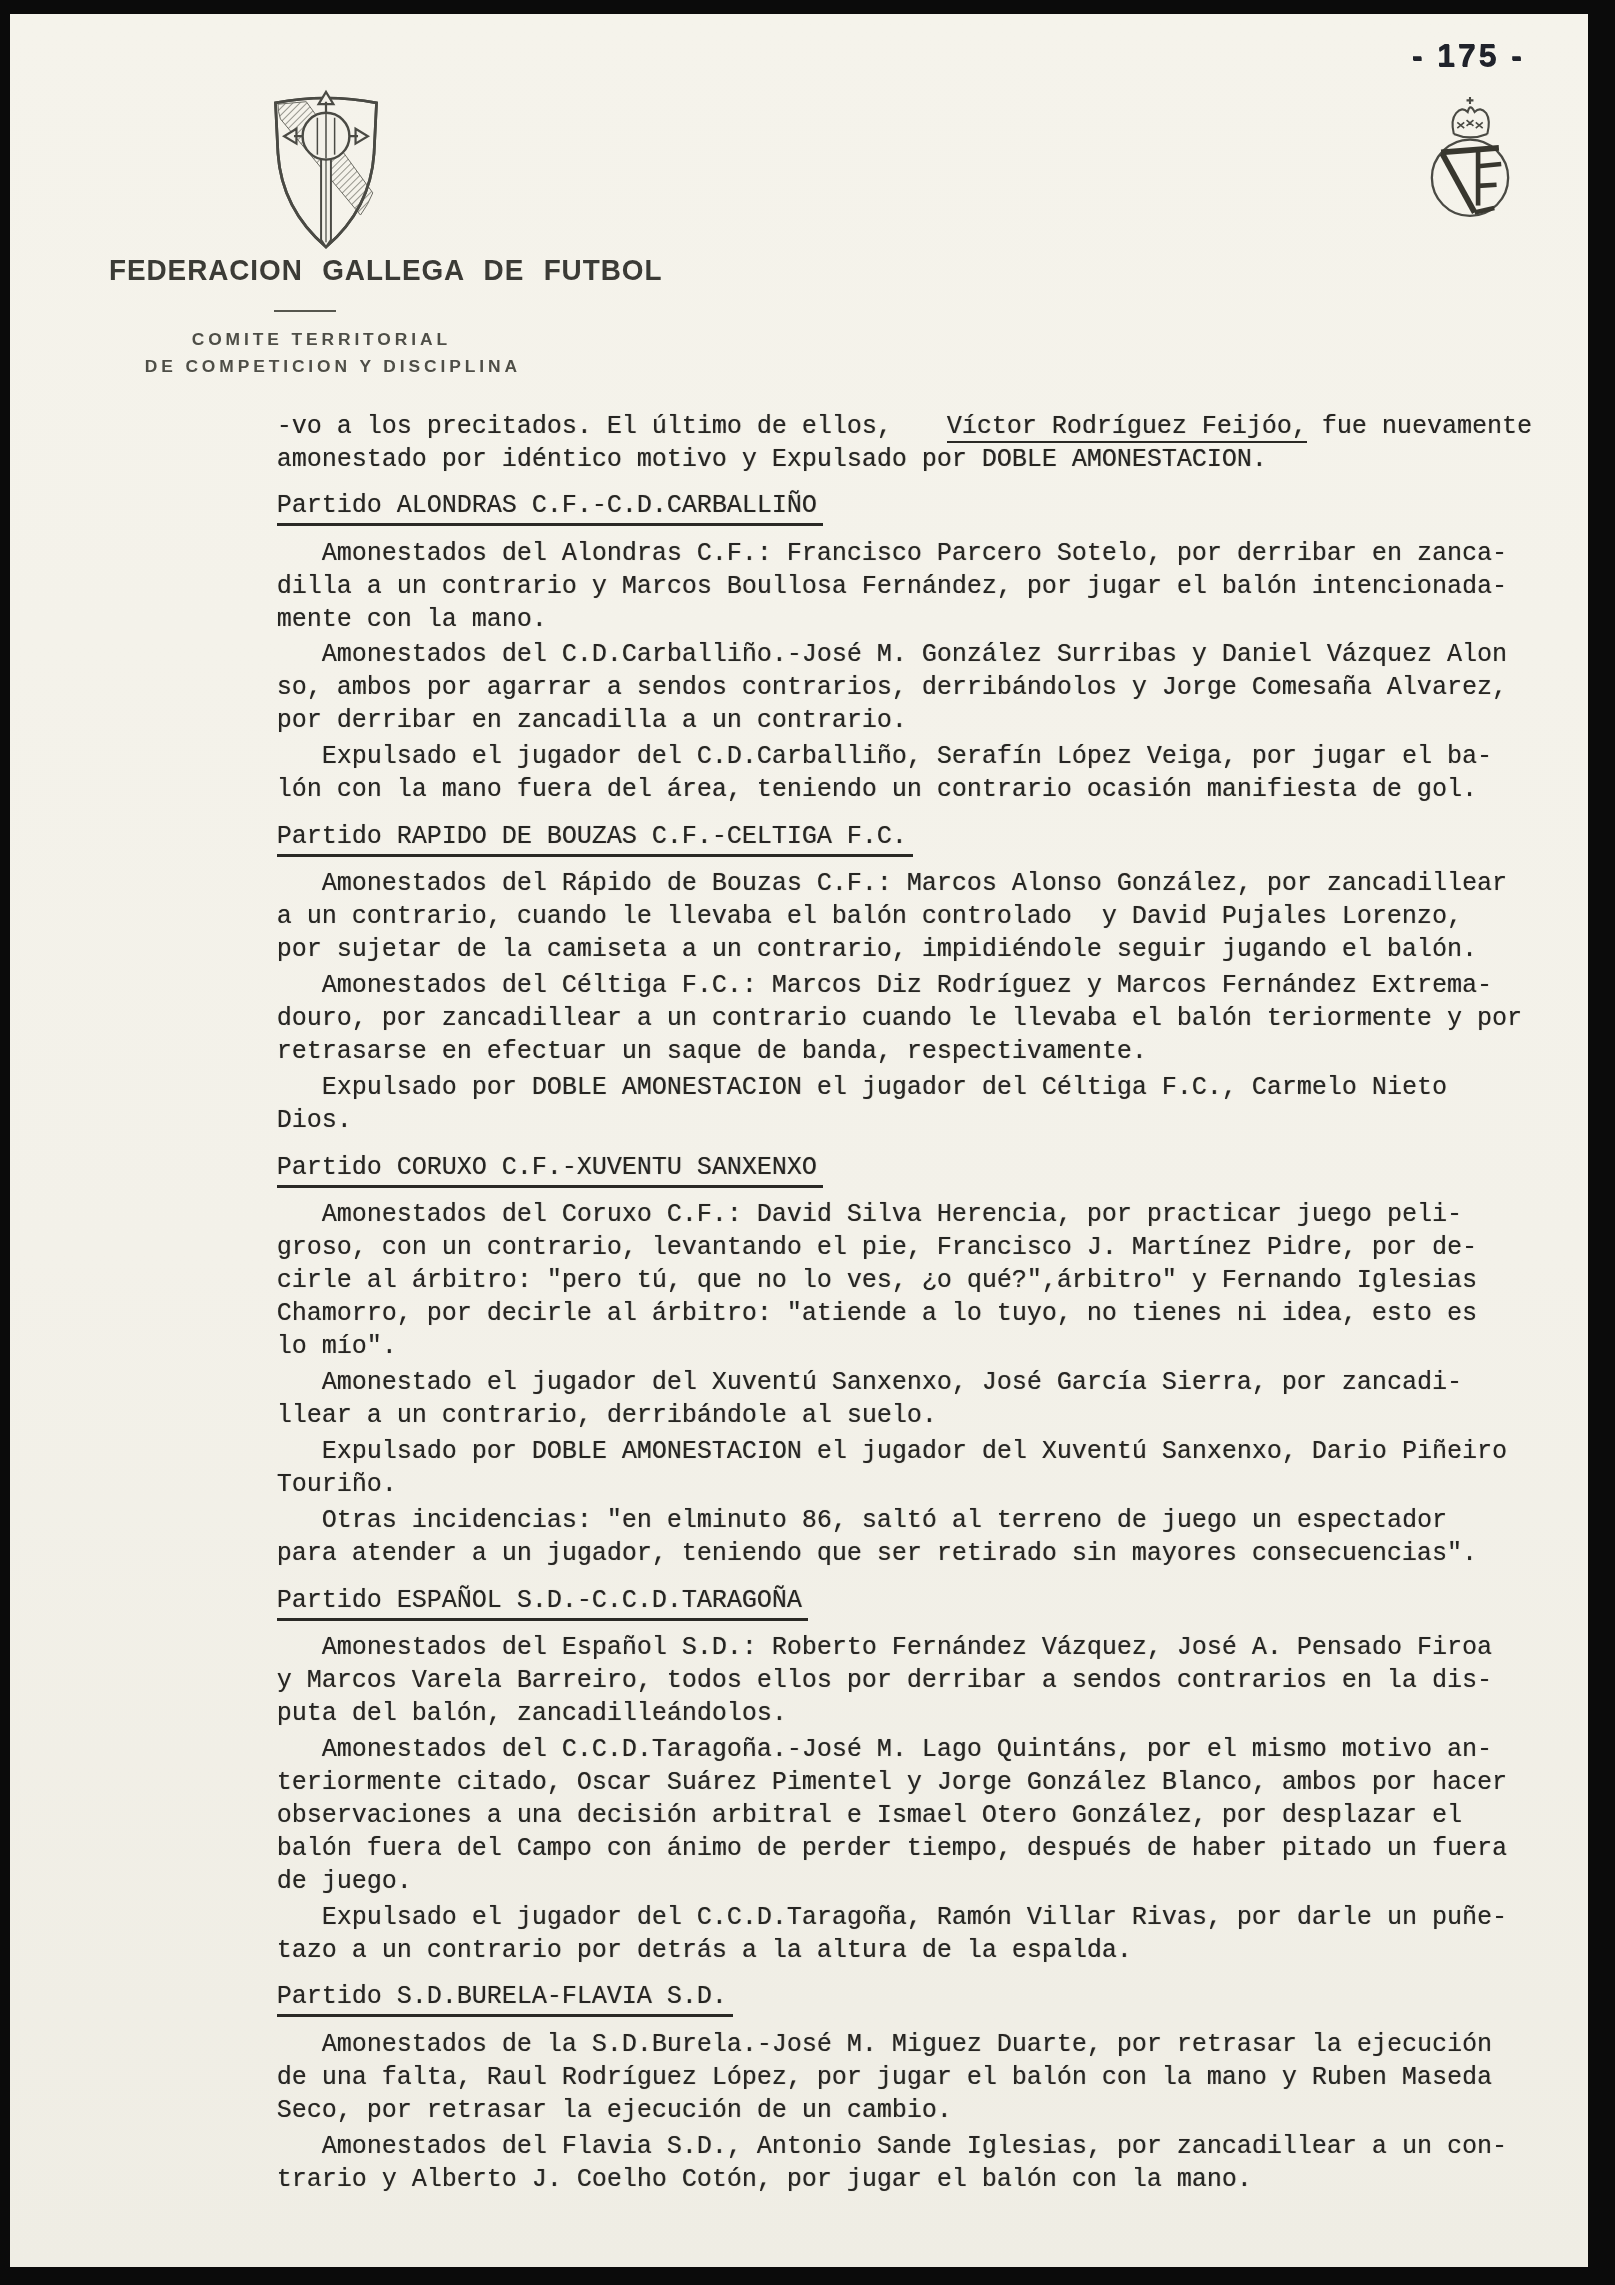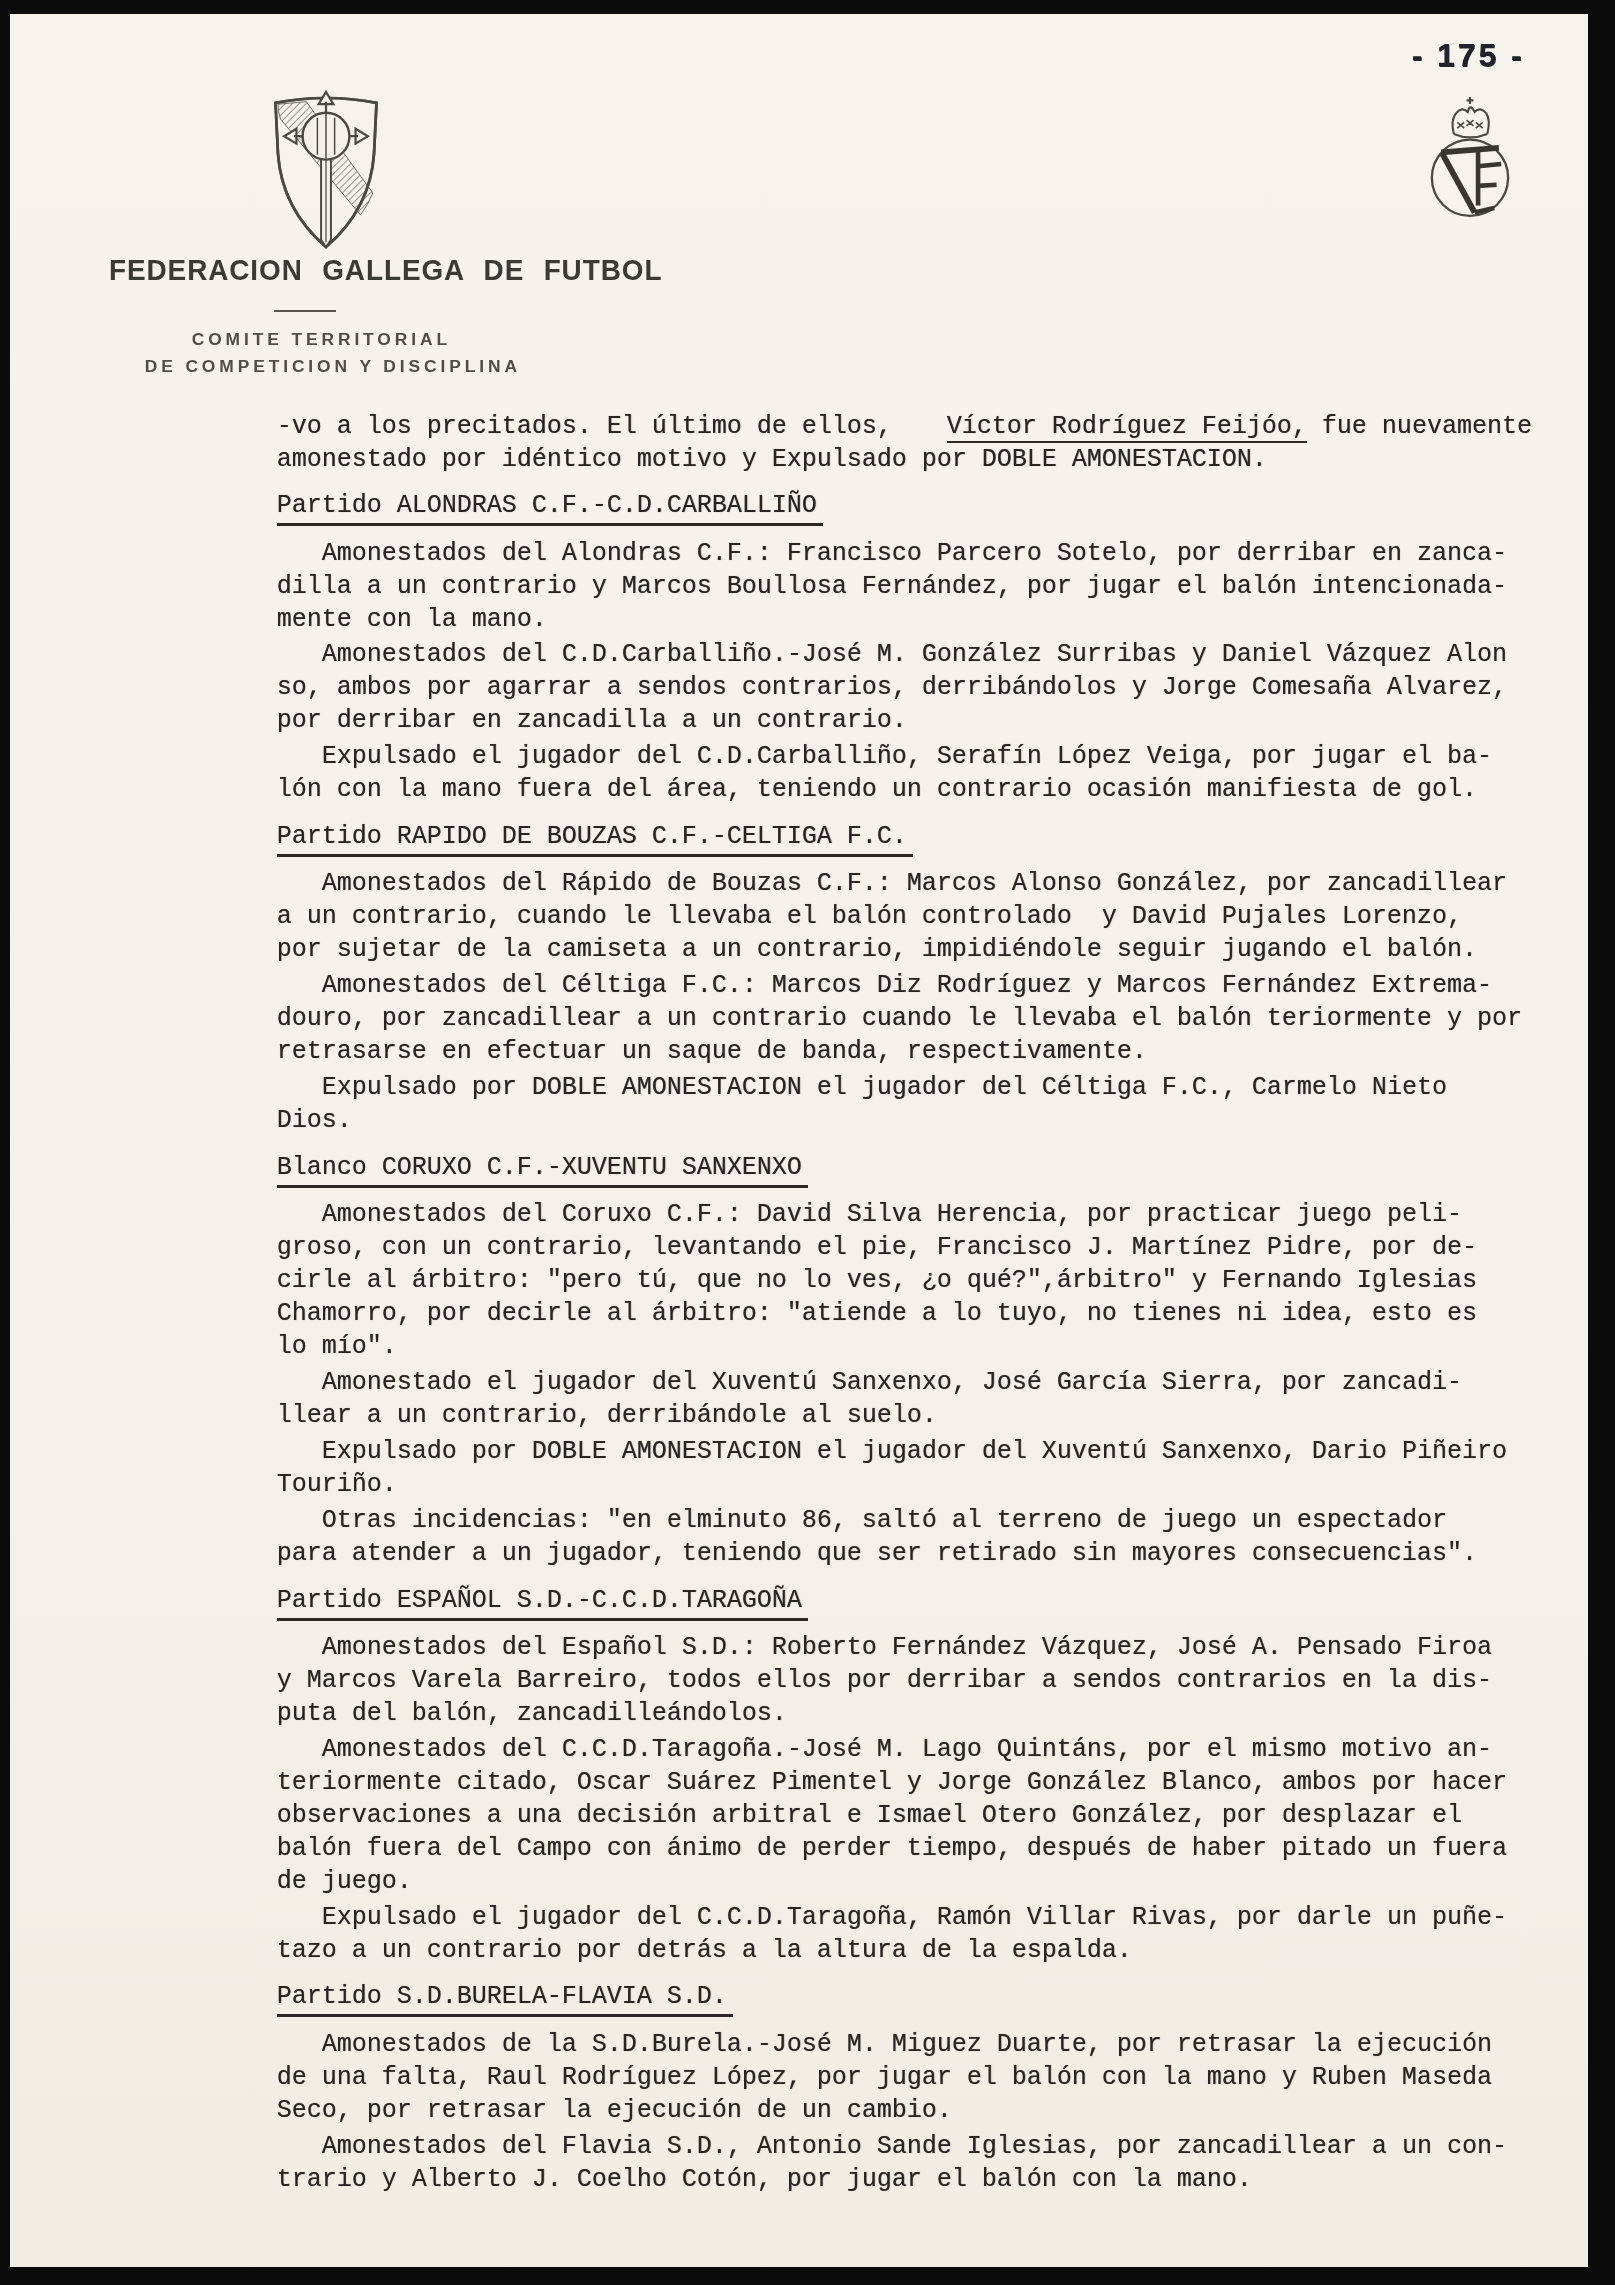--- a/index.html
+++ b/index.html
@@ -121,21 +121,21 @@
           <div class="para">   Amonestados del Rápido de Bouzas C.F.: Marcos Alonso González, por zancadillear
 a un contrario, cuando le llevaba el balón controlado  y David Pujales Lorenzo,
 por sujetar de la camiseta a un contrario, impidiéndole seguir jugando el balón.</div>
           <div class="para">   Amonestados del Céltiga F.C.: Marcos Diz Rodríguez y Marcos Fernández Extrema-
 douro, por zancadillear a un contrario cuando le llevaba el balón teriormente y por
 retrasarse en efectuar un saque de banda, respectivamente.</div>
           <div class="para">   Expulsado por DOBLE AMONESTACION el jugador del Céltiga F.C., Carmelo Nieto
 Dios.</div>
         </div>
         <div>
-          <div class="sec-heading"><span class="hl">Blanco CORUXO C.F.-XUVENTU SANXENXO</span></div>
+          <div class="sec-heading"><span class="hl">Partido CORUXO C.F.-XUVENTU SANXENXO</span></div>
           <div class="para">   Amonestados del Coruxo C.F.: David Silva Herencia, por practicar juego peli-
 groso, con un contrario, levantando el pie, Francisco J. Martínez Pidre, por de-
 cirle al árbitro: "pero tú, que no lo ves, ¿o qué?",árbitro" y Fernando Iglesias
 Chamorro, por decirle al árbitro: "atiende a lo tuyo, no tienes ni idea, esto es
 lo mío".</div>
           <div class="para">   Amonestado el jugador del Xuventú Sanxenxo, José García Sierra, por zancadi-
 llear a un contrario, derribándole al suelo.</div>
           <div class="para">   Expulsado por DOBLE AMONESTACION el jugador del Xuventú Sanxenxo, Dario Piñeiro
 Touriño.</div>
           <div class="para">   Otras incidencias: "en elminuto 86, saltó al terreno de juego un espectador

